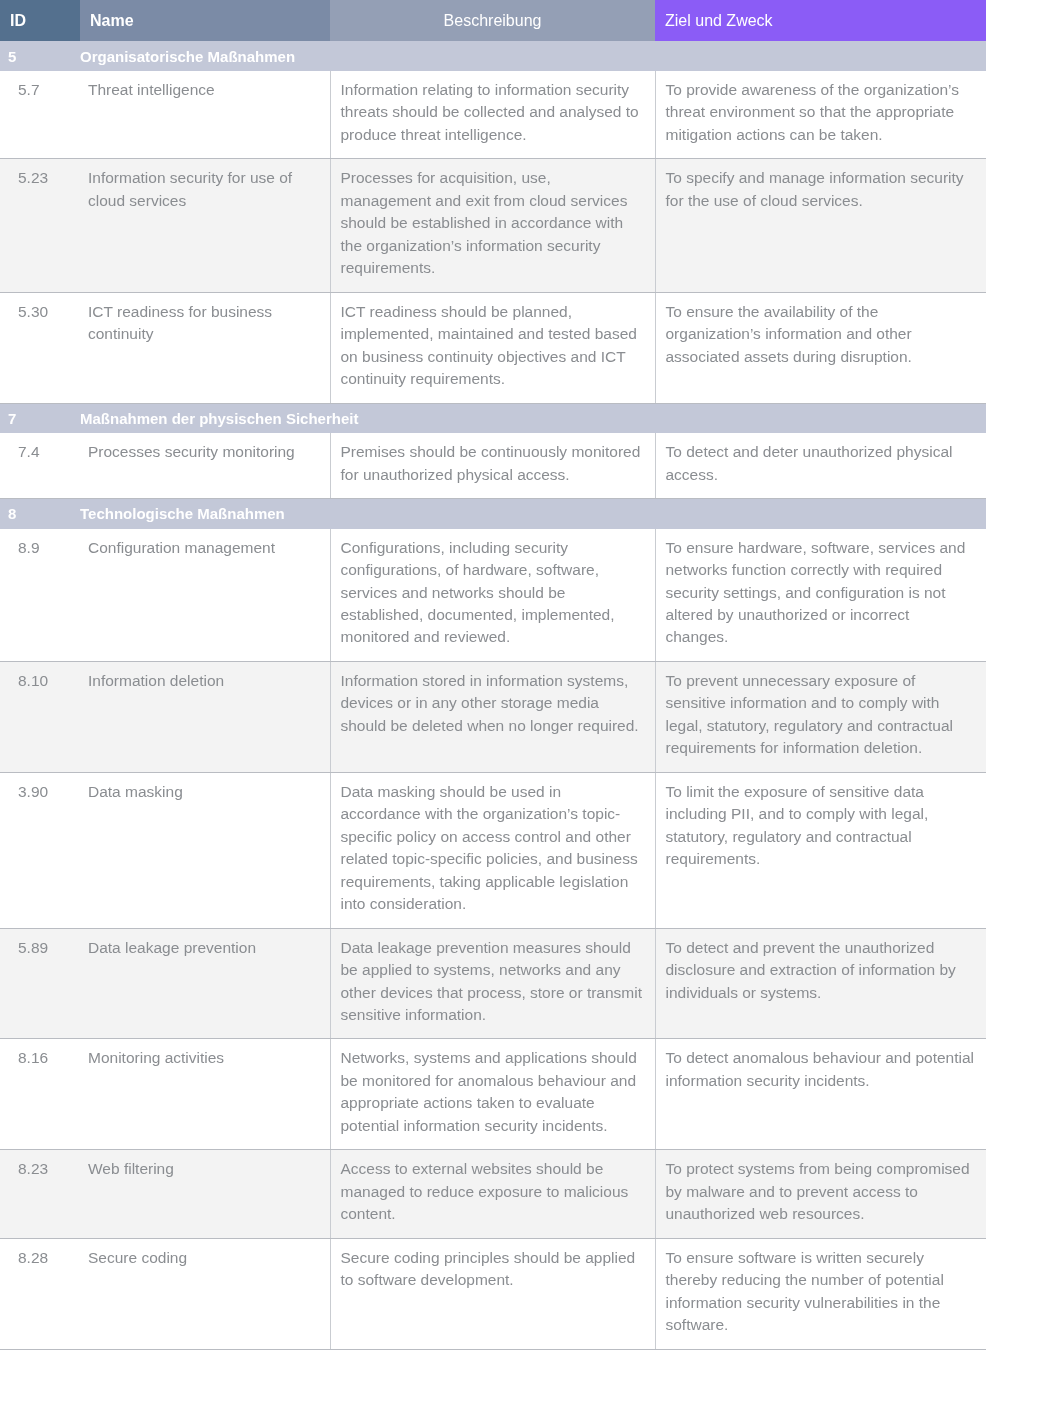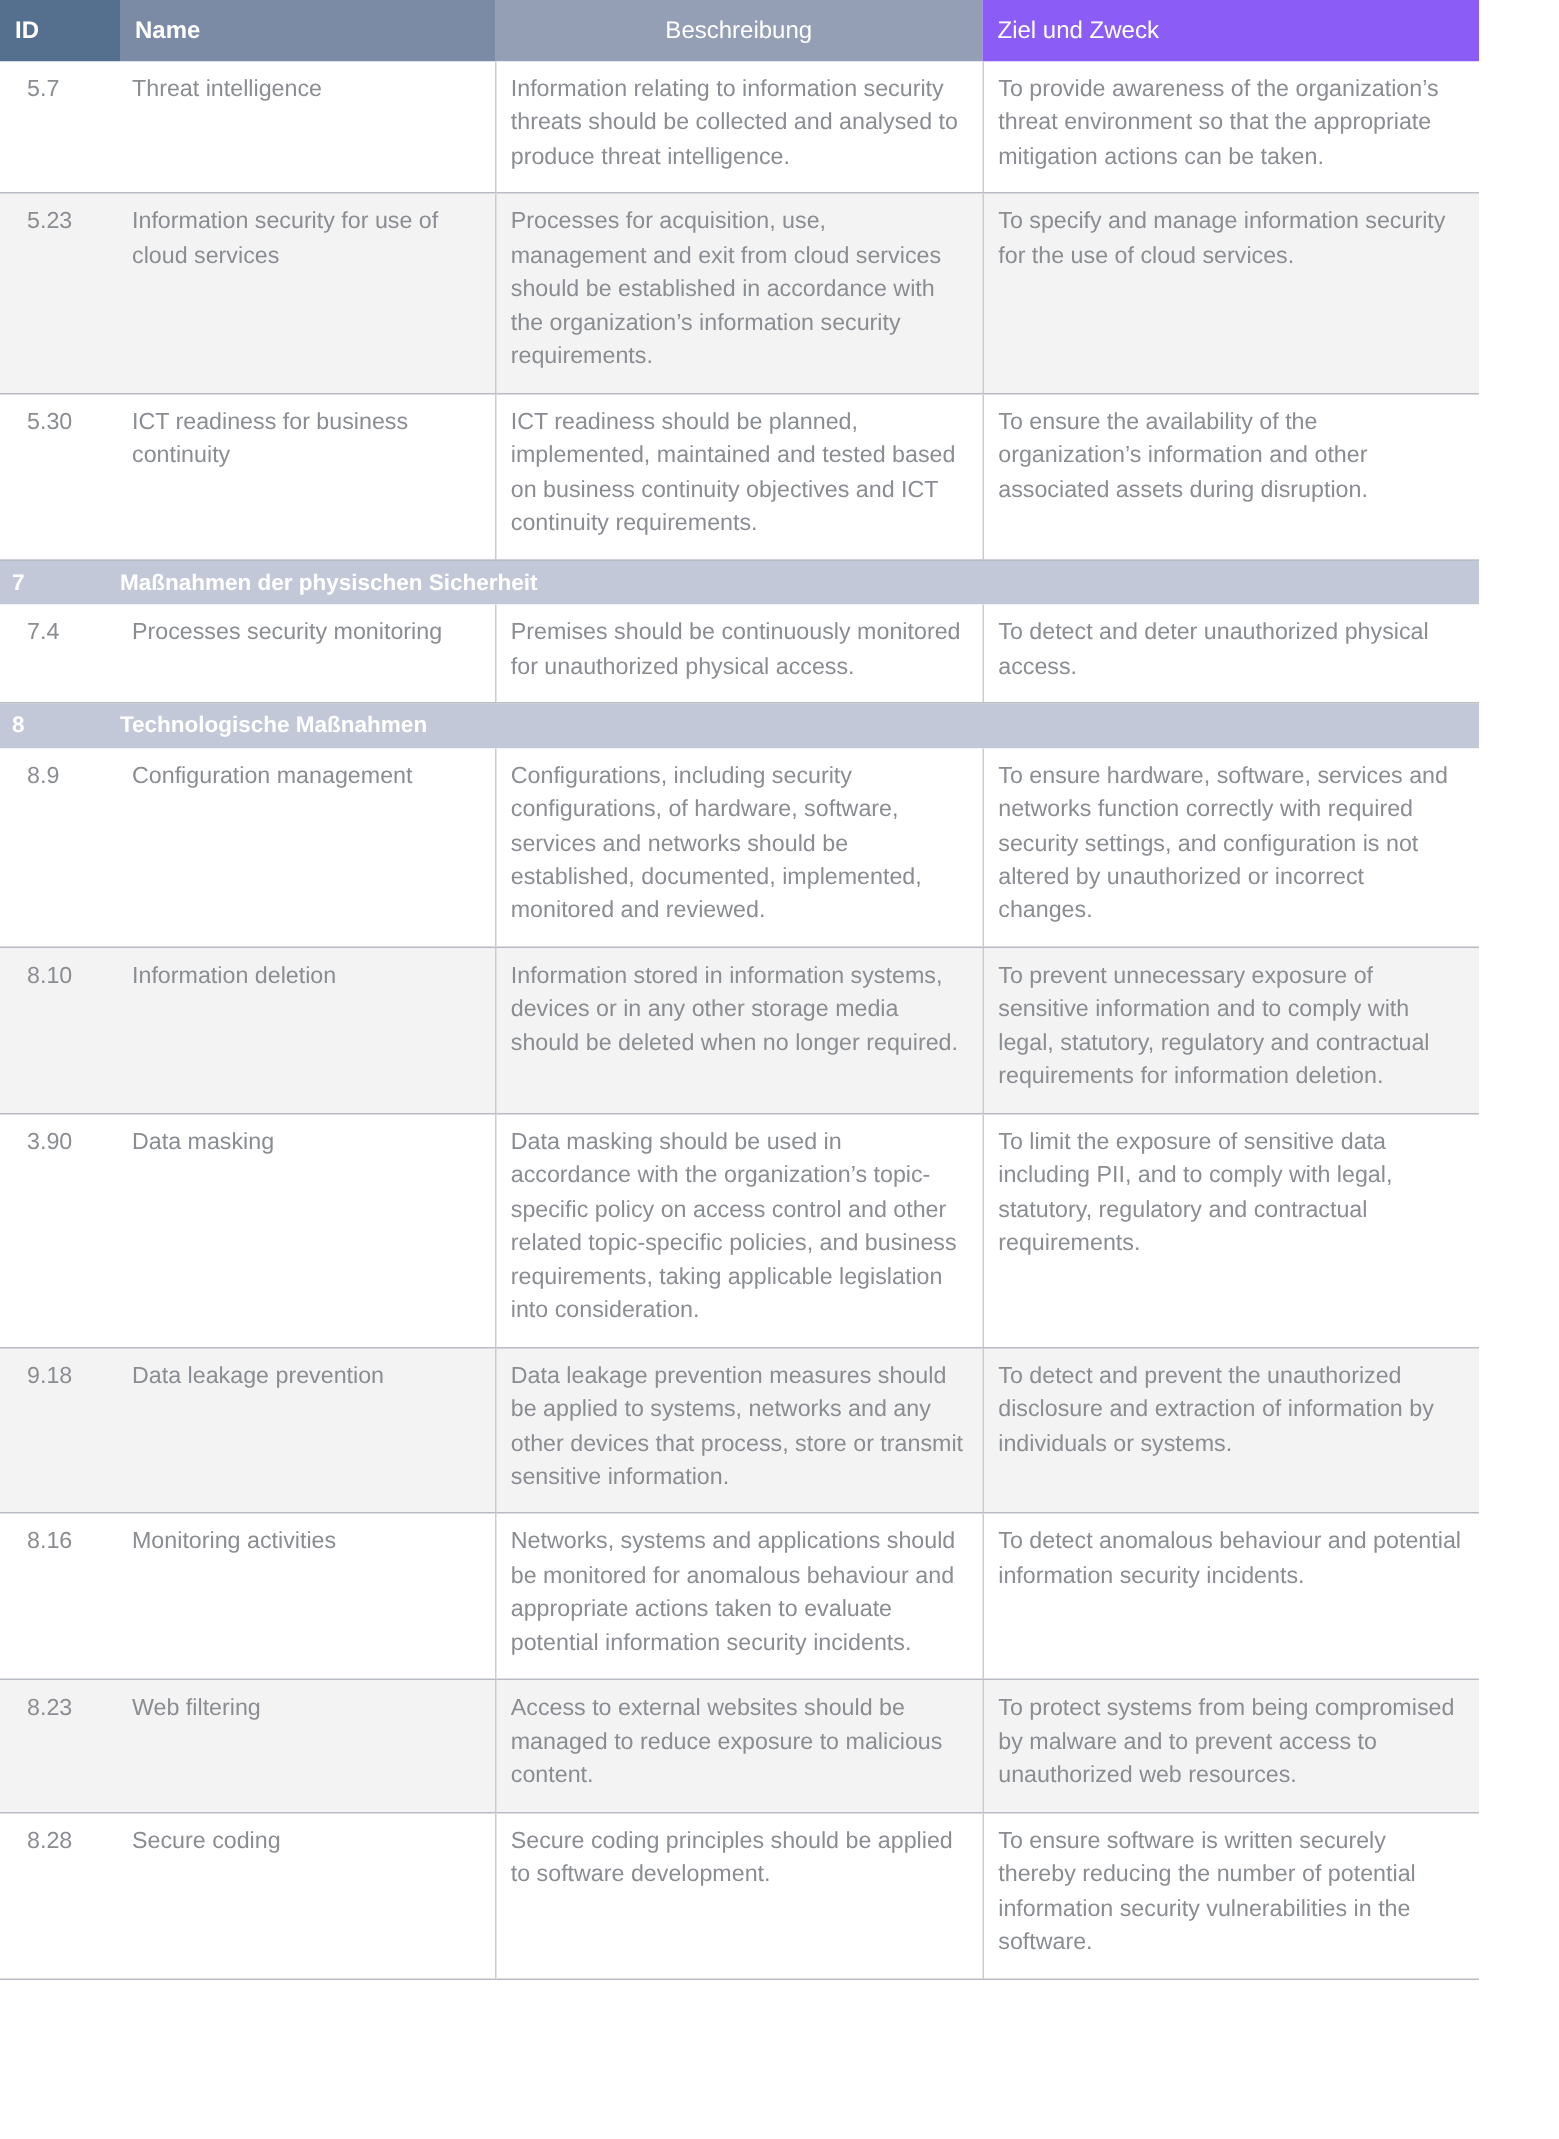--- a/index.html
+++ b/index.html
@@ -100,20 +100,23 @@
   </colgroup>
   <thead>
     <tr>
       <th class="h-id">ID</th>
       <th class="h-name">Name</th>
       <th class="h-desc">Beschreibung</th>
       <th class="h-goal">Ziel und Zweck</th>
     </tr>
   </thead>
   <tbody id="table-body">
+      <tr class="section-row">
+        <td colspan="4"><span class="sec-id">5</span><span class="sec-label">Organisatorische Maßnahmen</span></td>
+      </tr>
       <tr class="data-row">
         <td class="cell-id"><span class="txt">5.7</span></td>
         <td class="cell-name"><span class="txt">Threat intelligence</span></td>
         <td class="cell-desc"><span class="txt">Information relating to information security threats should be collected and analysed to produce threat intelligence.</span></td>
         <td class="cell-goal"><span class="txt">To provide awareness of the organization’s threat environment so that the appropriate mitigation actions can be taken.</span></td>
       </tr>
       <tr class="data-row alt">
         <td class="cell-id"><span class="txt">5.23</span></td>
         <td class="cell-name"><span class="txt">Information security for use of cloud services</span></td>
         <td class="cell-desc"><span class="txt">Processes for acquisition, use, management and exit from cloud services should be established in accordance with the organization’s information security requirements.</span></td>
@@ -149,21 +152,21 @@
         <td class="cell-desc"><span class="txt">Information stored in information systems, devices or in any other storage media should be deleted when no longer required.</span></td>
         <td class="cell-goal"><span class="txt">To prevent unnecessary exposure of sensitive information and to comply with legal, statutory, regulatory and contractual requirements for information deletion.</span></td>
       </tr>
       <tr class="data-row">
         <td class="cell-id"><span class="txt">3.90</span></td>
         <td class="cell-name"><span class="txt">Data masking</span></td>
         <td class="cell-desc"><span class="txt">Data masking should be used in accordance with the organization’s topic-specific policy on access control and other related topic-specific policies, and business requirements, taking applicable legislation into consideration.</span></td>
         <td class="cell-goal"><span class="txt">To limit the exposure of sensitive data including PII, and to comply with legal, statutory, regulatory and contractual requirements.</span></td>
       </tr>
       <tr class="data-row alt">
-        <td class="cell-id"><span class="txt">9.18</span></td>
+        <td class="cell-id"><span class="txt">5.89</span></td>
         <td class="cell-name"><span class="txt">Data leakage prevention</span></td>
         <td class="cell-desc"><span class="txt">Data leakage prevention measures should be applied to systems, networks and any other devices that process, store or transmit sensitive information.</span></td>
         <td class="cell-goal"><span class="txt">To detect and prevent the unauthorized disclosure and extraction of information by individuals or systems.</span></td>
       </tr>
       <tr class="data-row">
         <td class="cell-id"><span class="txt">8.16</span></td>
         <td class="cell-name"><span class="txt">Monitoring activities</span></td>
         <td class="cell-desc"><span class="txt">Networks, systems and applications should be monitored for anomalous behaviour and appropriate actions taken to evaluate potential information security incidents.</span></td>
         <td class="cell-goal"><span class="txt">To detect anomalous behaviour and potential information security incidents.</span></td>
       </tr>

